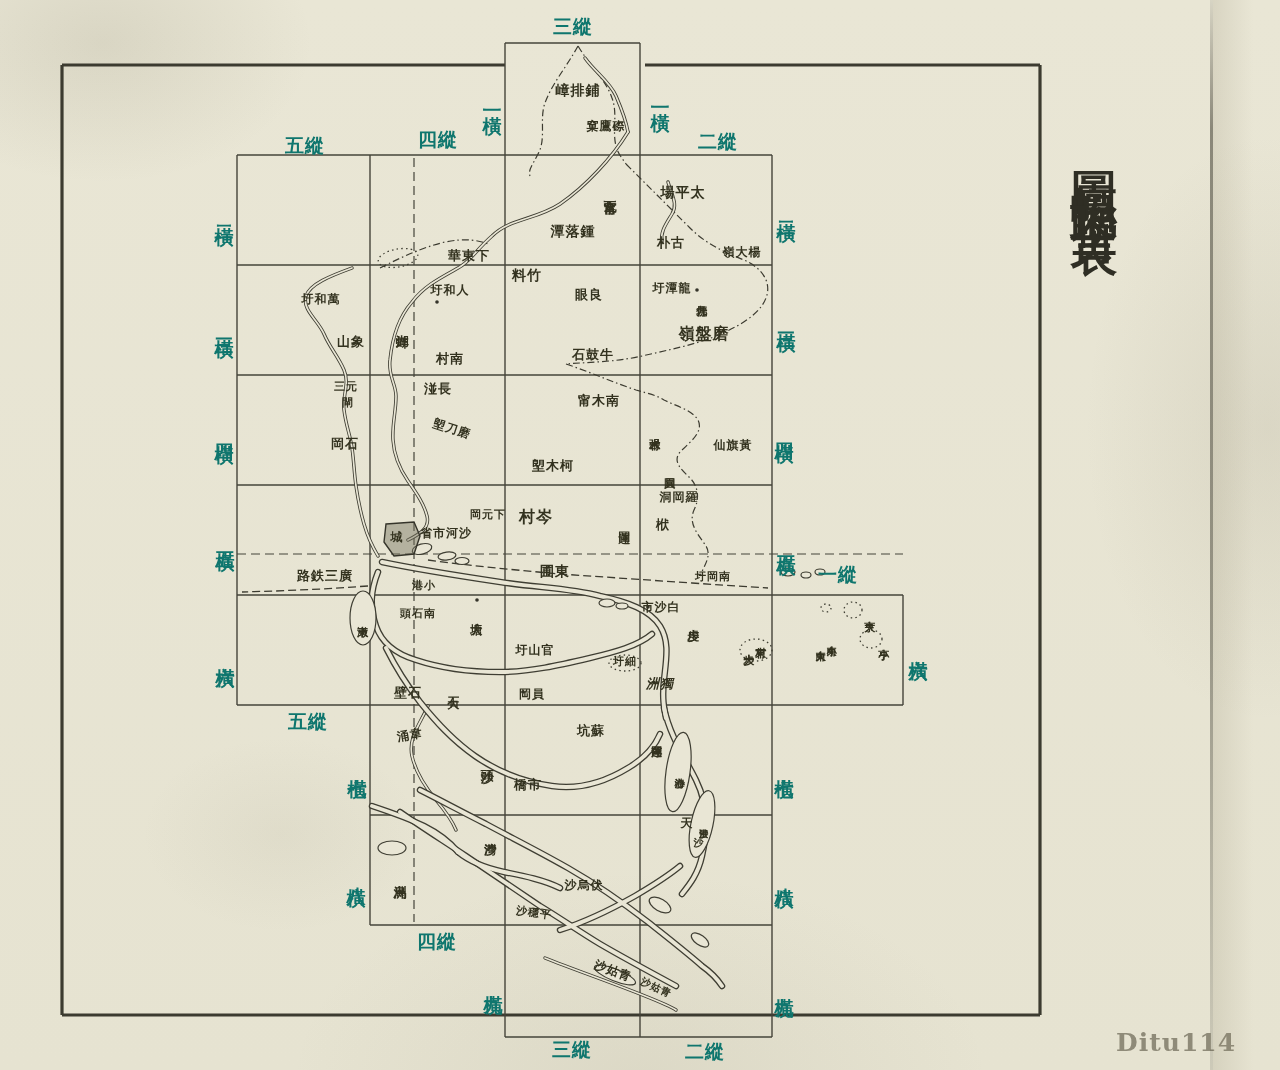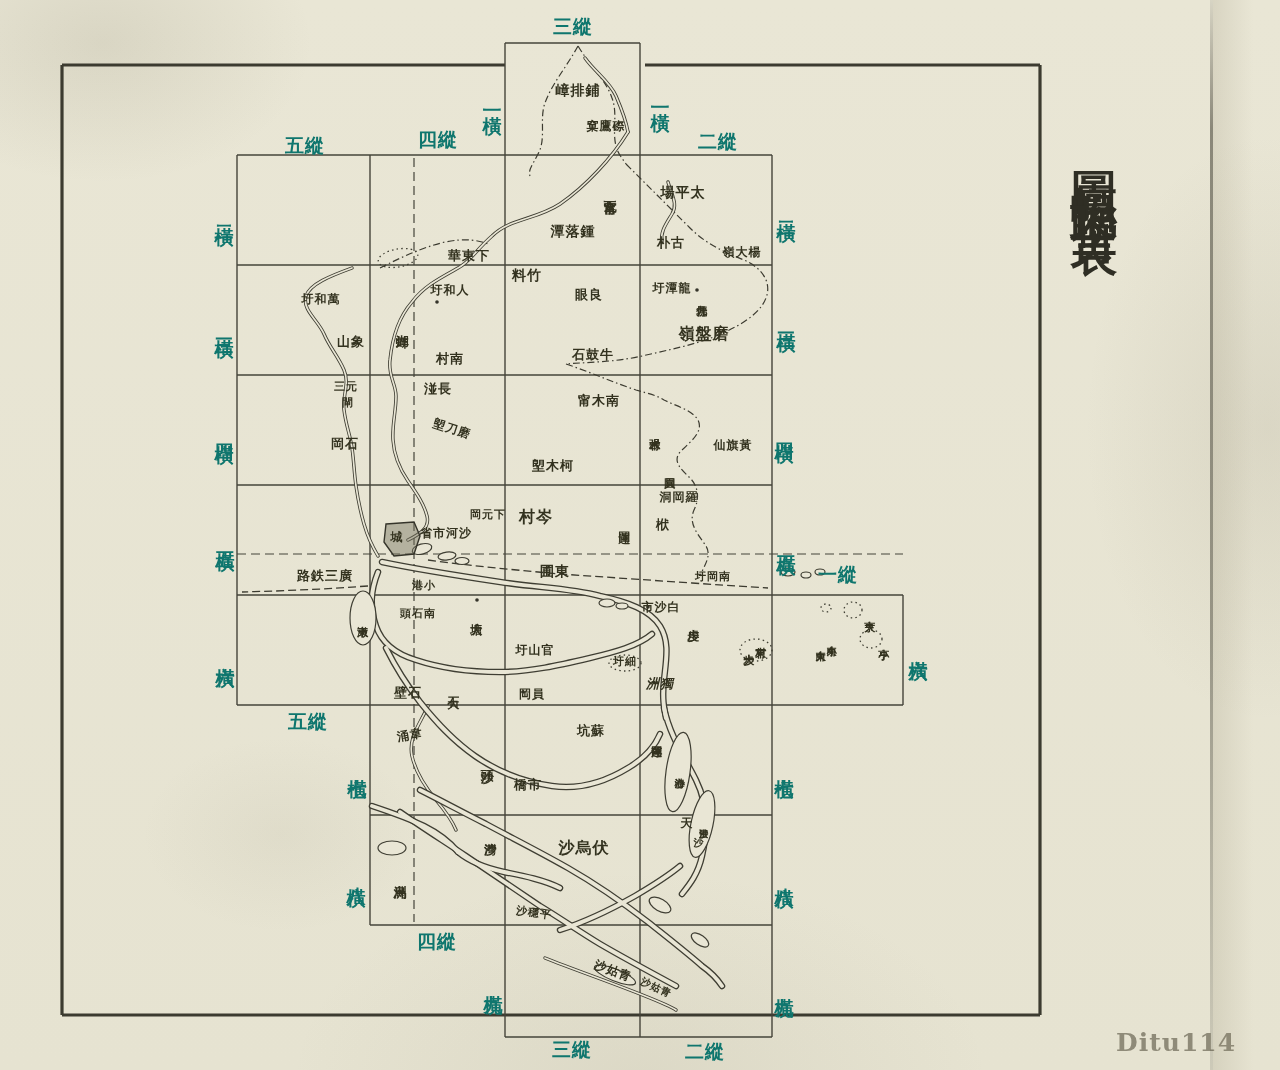--- a/index.html
+++ b/index.html
@@ -275,18 +275,18 @@
     <div class="lbl place" style="left: 410px; top: 735px; font-size: 12px; transform: translate(-50%, -50%) rotate(-10deg);">涌韋</div>
     <div class="lbl place" style="left: 591px; top: 731px; font-size: 13px;">坑蘇</div>
     <div class="lbl place v" style="left: 656px; top: 737px; font-size: 11px;">浮蓮岡</div>
     <div class="lbl place v" style="left: 679px; top: 770px; font-size: 10px;">海心沙</div>
     <div class="lbl place v" style="left: 487px; top: 760px; font-size: 13px;">沙頭</div>
     <div class="lbl place" style="left: 528px; top: 785px; font-size: 13px;">橋市</div>
     <div class="lbl place" style="left: 687px; top: 823px; font-size: 12px;">天</div>
     <div class="lbl place v" style="left: 703px; top: 822px; font-size: 9px;">洪聖沙</div>
     <div class="lbl place v" style="left: 490px; top: 833px; font-size: 12px;">沙灣</div>
     <div class="lbl place v" style="left: 400px; top: 875px; font-size: 13px;">烏洲</div>
-    <div class="lbl place" style="left: 584px; top: 848px; font-size: 16px;">沙烏伏</div>
+    <div class="lbl place" style="left: 584px; top: 885px; font-size: 12px;">沙烏伏</div>
     <div class="lbl place" style="left: 534px; top: 913px; font-size: 11px; transform: translate(-50%, -50%) rotate(8deg);">沙穩平</div>
     <div class="lbl place" style="left: 613px; top: 971px; font-size: 12px; transform: translate(-50%, -50%) rotate(20deg);">沙姑青</div>
     <div class="lbl place" style="left: 656px; top: 988px; font-size: 10px; transform: translate(-50%, -50%) rotate(25deg);">沙姑青</div>
     <div class="lbl place" style="left: 699px; top: 843px; font-size: 10px;">沙</div>
   </div>
 
 </body></html>

